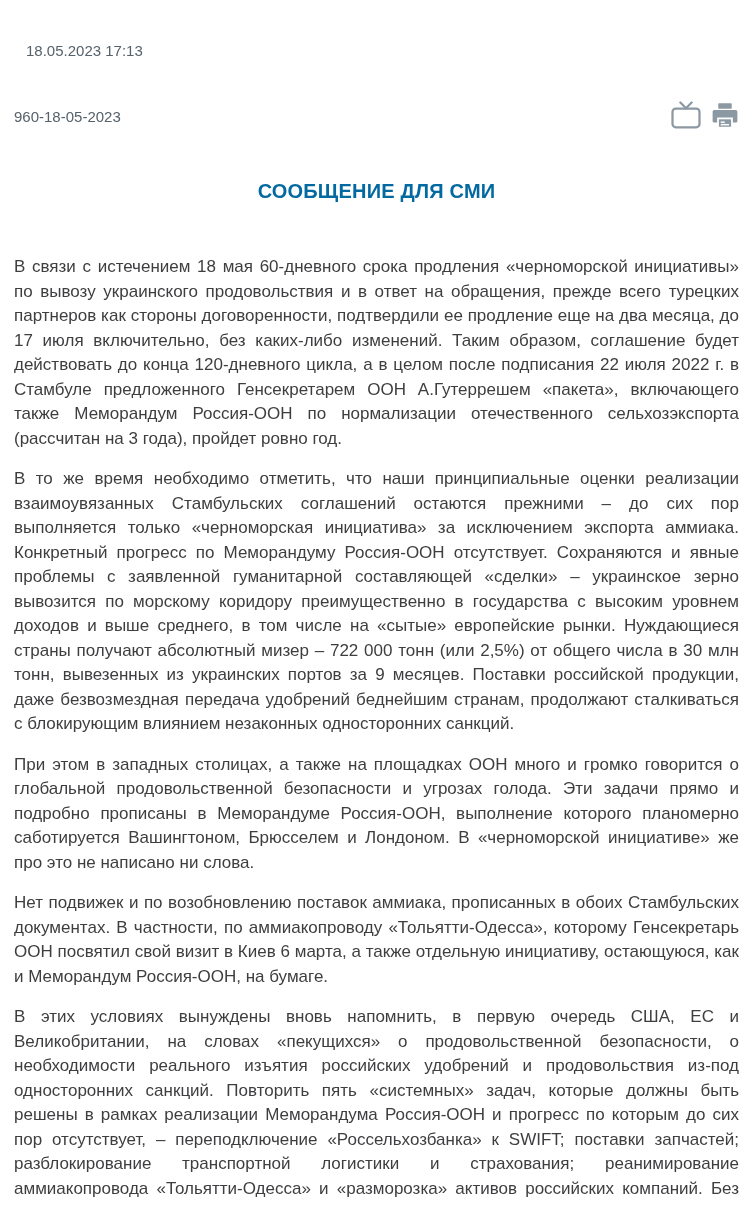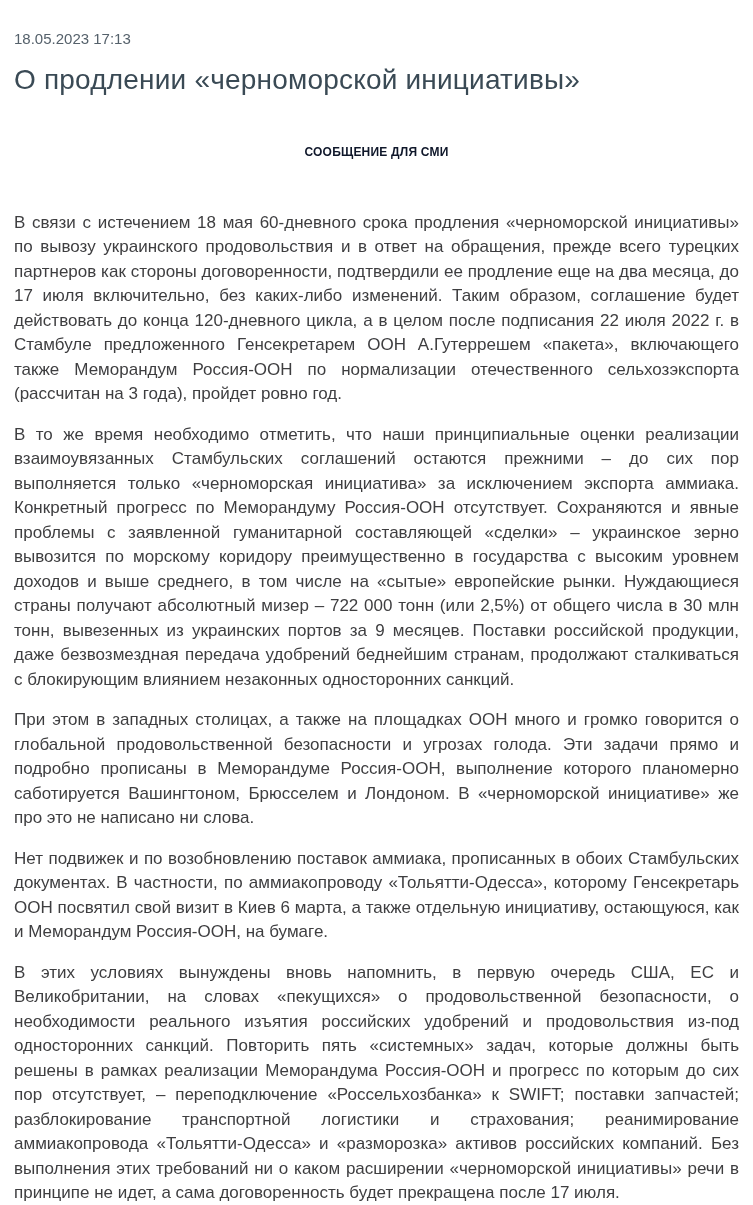--- a/index.html
+++ b/index.html
@@ -7,21 +7,21 @@
   body {
     width: 753px;
     font-family: "Liberation Sans", "DejaVu Sans", sans-serif;
     -webkit-font-smoothing: antialiased;
   }
   .page { padding: 30px 14px 12px 14px; }
 
   .pub-date {
     font-size: 15px;
     color: #55616b;
-    margin: 0;
+    margin: 12px;
   }
   .page-title {
     font-size: 28px;
     font-weight: 400;
     color: #3a4a55;
     margin: 16px 0 0 0;
     line-height: 1.2;
     letter-spacing: 0.2px;
   }
   .doc-row {
@@ -36,44 +36,67 @@
   }
   .doc-tools { display: flex; align-items: center; gap: 10px; }
   .tool-btn {
     background: none; border: none; padding: 0; margin: 0;
     cursor: pointer; display: inline-flex; align-items: center;
   }
 
   .press-subheading {
     margin-top: 48px;
     text-align: center;
-    font-size: 12px;
+    font-size: 20px;
     font-weight: 700;
-    color: #0f172a;
+    color: #0369a1;
     letter-spacing: 0.2px;
   }
 
   .article { margin-top: 52px; }
   .article p {
     margin: 8px 0 16px 0;
     text-align: justify;
     font-size: 17px;
     line-height: 24.5px;
     color: #3e3e40;
   }
 </style>
 </head>
 <body>
 
 <div class="page">
 
   <div class="pub-date">18.05.2023 17:13</div>
 
-  <h1 class="page-title">О продлении «черноморской инициативы»</h1>
 
+  <div class="doc-row">
+    <span class="doc-number">960-18-05-2023</span>
+    <span class="doc-tools">
+      <button class="tool-btn" title="">
+        <span>
+          <svg width="30" height="28" viewBox="0 0 24 22" fill="none" stroke="#8c98a2" stroke-width="1.8">
+            <path d="M7.5 1l4.5 4.6L16.5 1" stroke-linecap="round"></path>
+            <rect x="1.2" y="5.8" width="21.6" height="15" rx="2.6"></rect>
+          </svg>
+        </span>
+      </button>
+      <button class="tool-btn" title="">
+        <span>
+          <svg width="28" height="27" viewBox="0 0 24 24" fill="#8c98a2">
+            <rect x="6" y="1.2" width="12" height="4.8" rx="0.6"></rect>
+            <path d="M2.6 7.2h18.8c1 0 1.6.7 1.6 1.6v8.4c0 .6-.4 1-1 1h-3v-4.4H5v4.4H2c-.6 0-1-.4-1-1V8.8c0-.9.6-1.6 1.6-1.6z"></path>
+            <path d="M6.6 15.4h10.8V22H6.6z"></path>
+            <rect x="8.2" y="17.3" width="3.6" height="1.3" fill="#ffffff"></rect>
+            <rect x="8.2" y="19.5" width="7.4" height="1.3" fill="#ffffff"></rect>
+          </svg>
+        </span>
+      </button>
+    </span>
+  </div>
 
   <div class="press-subheading">СООБЩЕНИЕ ДЛЯ СМИ</div>
 
   <div class="article">
     <p>В связи с истечением 18 мая 60-дневного срока продления «черноморской инициативы» по вывозу украинского продовольствия и в ответ на обращения, прежде всего турецких партнеров как стороны договоренности, подтвердили ее продление еще на два месяца, до 17 июля включительно, без каких-либо изменений. Таким образом, соглашение будет действовать до конца 120-дневного цикла, а в целом после подписания 22 июля 2022 г. в Стамбуле предложенного Генсекретарем ООН А.Гутеррешем «пакета», включающего также Меморандум Россия-ООН по нормализации отечественного сельхозэкспорта (рассчитан на 3 года), пройдет ровно год.</p>
     <p>В то же время необходимо отметить, что наши принципиальные оценки реализации взаимоувязанных Стамбульских соглашений остаются прежними – до сих пор выполняется только «черноморская инициатива» за исключением экспорта аммиака. Конкретный прогресс по Меморандуму Россия-ООН отсутствует. Сохраняются и явные проблемы с заявленной гуманитарной составляющей «сделки» – украинское зерно вывозится по морскому коридору преимущественно в государства с высоким уровнем доходов и выше среднего, в том числе на «сытые» европейские рынки. Нуждающиеся страны получают абсолютный мизер – 722 000 тонн (или 2,5%) от общего числа в 30 млн тонн, вывезенных из украинских портов за 9 месяцев. Поставки российской продукции, даже безвозмездная передача удобрений беднейшим странам, продолжают сталкиваться с блокирующим влиянием незаконных односторонних санкций.</p>
     <p>При этом в западных столицах, а также на площадках ООН много и громко говорится о глобальной продовольственной безопасности и угрозах голода. Эти задачи прямо и подробно прописаны в Меморандуме Россия-ООН, выполнение которого планомерно саботируется Вашингтоном, Брюсселем и Лондоном. В «черноморской инициативе» же про это не написано ни слова.</p>
     <p>Нет подвижек и по возобновлению поставок аммиака, прописанных в обоих Стамбульских документах. В частности, по аммиакопроводу «Тольятти-Одесса», которому Генсекретарь ООН посвятил свой визит в Киев 6 марта, а также отдельную инициативу, остающуюся, как и Меморандум Россия-ООН, на бумаге.</p>
     <p>В этих условиях вынуждены вновь напомнить, в первую очередь США, ЕС и Великобритании, на словах «пекущихся» о продовольственной безопасности, о необходимости реального изъятия российских удобрений и продовольствия из-под односторонних санкций. Повторить пять «системных» задач, которые должны быть решены в рамках реализации Меморандума Россия-ООН и прогресс по которым до сих пор отсутствует, – переподключение «Россельхозбанка» к SWIFT; поставки запчастей; разблокирование транспортной логистики и страхования; реанимирование аммиакопровода «Тольятти-Одесса» и «разморозка» активов российских компаний. Без выполнения этих требований ни о каком расширении «черноморской инициативы» речи в принципе не идет, а сама договоренность будет прекращена после 17 июля.</p>
   </div>

